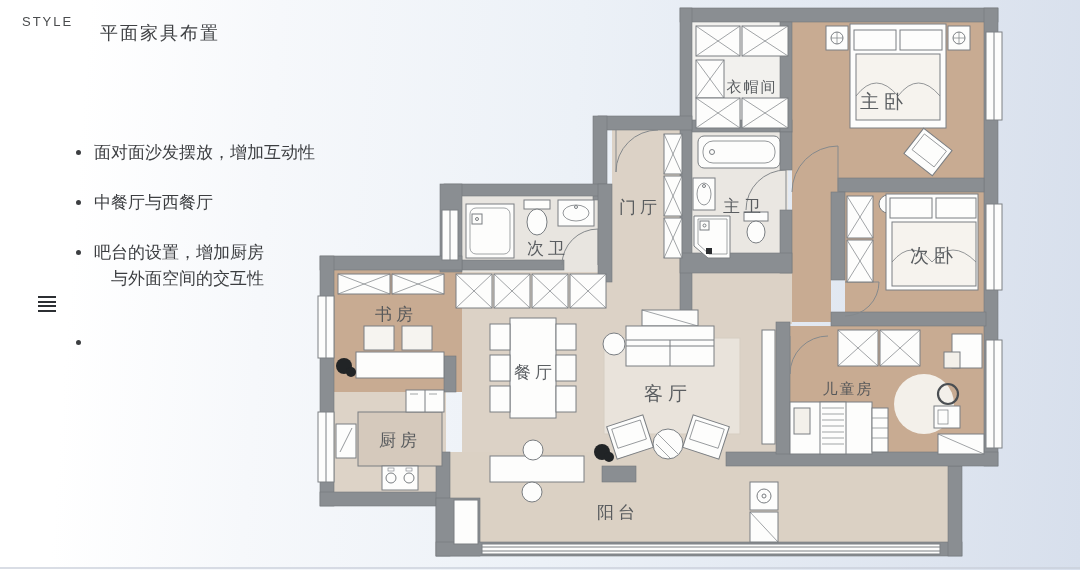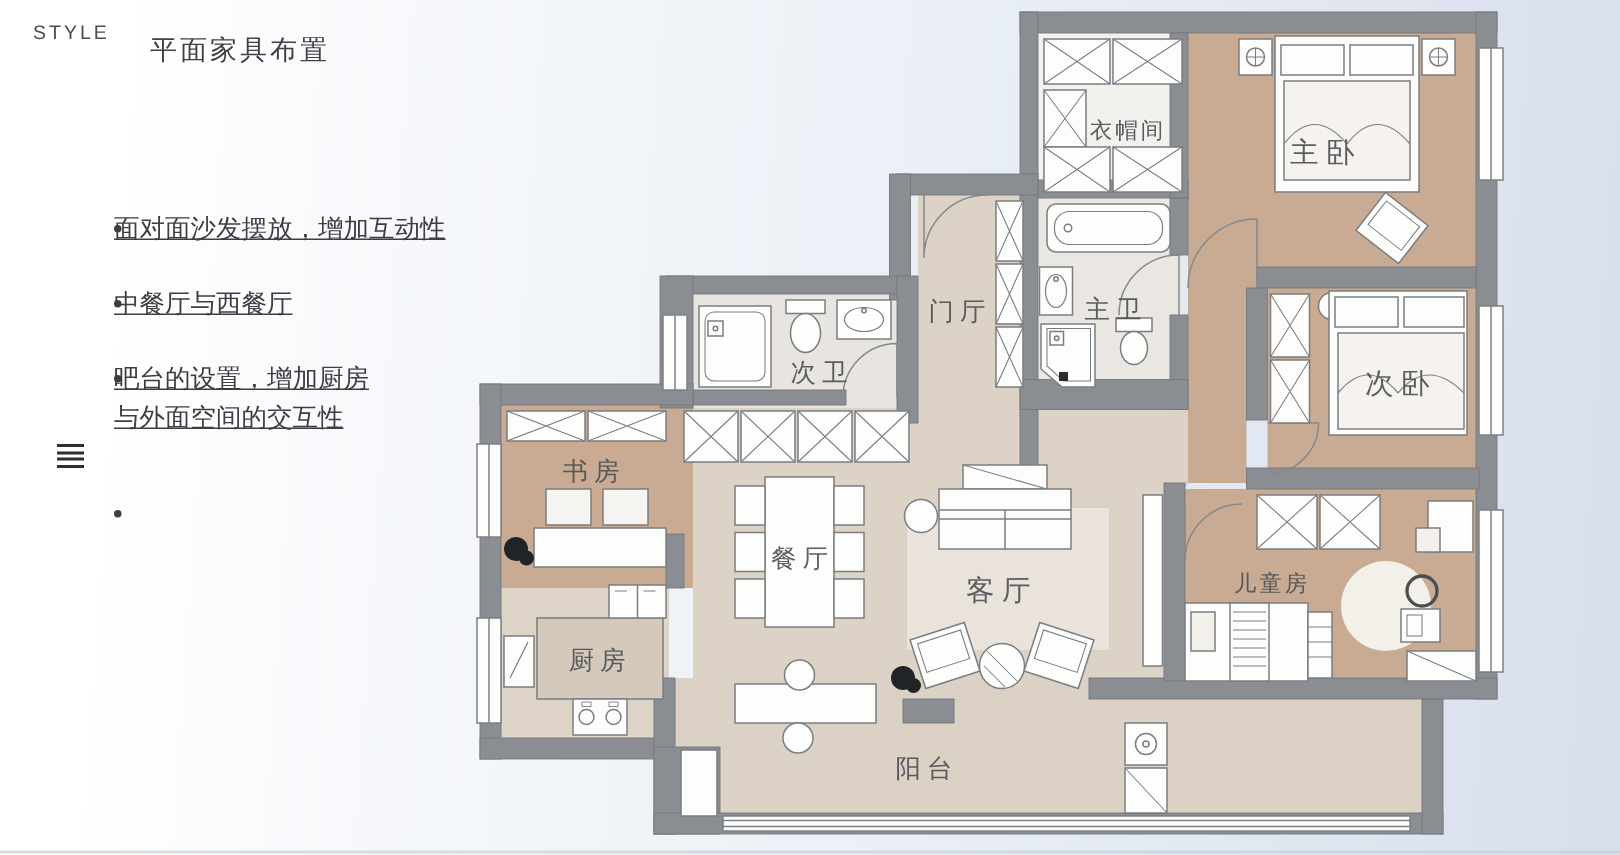--- a/index.html
+++ b/index.html
@@ -4,36 +4,37 @@
 <style>
   html,body{margin:0;padding:0;}
   body{
     width:1080px;height:570px;overflow:hidden;
     font-family:"Liberation Serif","DejaVu Serif",serif;
     background:#fff;
   }
   #app{
     position:relative;width:1080px;height:570px;
     background:linear-gradient(94deg,#ffffff 0%,#ffffff 8%,#f6f8fb 25%,#ecf1f7 52%,#dde4ef 88%,#d7dfec 100%);
+    text-align:right;
   }
   .bottom-rule{position:absolute;left:0;bottom:1px;width:100%;height:2px;background:#c9cfda;opacity:.7;}
   .style-label{
     position:absolute;left:22px;top:14px;
     font-family:"Liberation Sans","DejaVu Sans",sans-serif;
     font-size:13px;letter-spacing:2px;color:#4a4c4e;
   }
   .title{position:absolute;left:100px;top:12px;color:#3f4144;}
   .title .t1{font-size:18px;letter-spacing:1px;}
   .title .t2{font-size:18px;letter-spacing:2px;margin-top:9px;}
   .bullets{position:absolute;left:76px;top:0;width:250px;color:#3c3e41;}
   .bullet-item{position:absolute;left:0;font-size:17px;line-height:26px;}
   .bullet-item .dot{
     position:absolute;left:0;top:10px;width:5px;height:5px;border-radius:50%;background:#3c3e41;
   }
-  .bullet-item .lines{text-decoration:underline;}
+  .bullet-item .lines{margin-left:18px;}
   .bullet-item .line2:empty{display:none;}
   .b0{top:140px;} .b1{top:190px;} .b2{top:240px;} .b3{top:330px;}
   .menu-mark{position:absolute;left:38px;top:296px;width:18px;}
   .menu-mark i{display:block;height:2px;background:#2c2f33;margin-bottom:2.5px;}
   svg text{
     font-family:"Liberation Serif","DejaVu Serif",serif;
     fill:#4e5256;opacity:.92;
   }
   .lbl{font-size:17px;letter-spacing:4px;}
   .lbl-big{font-size:19px;letter-spacing:5px;}

